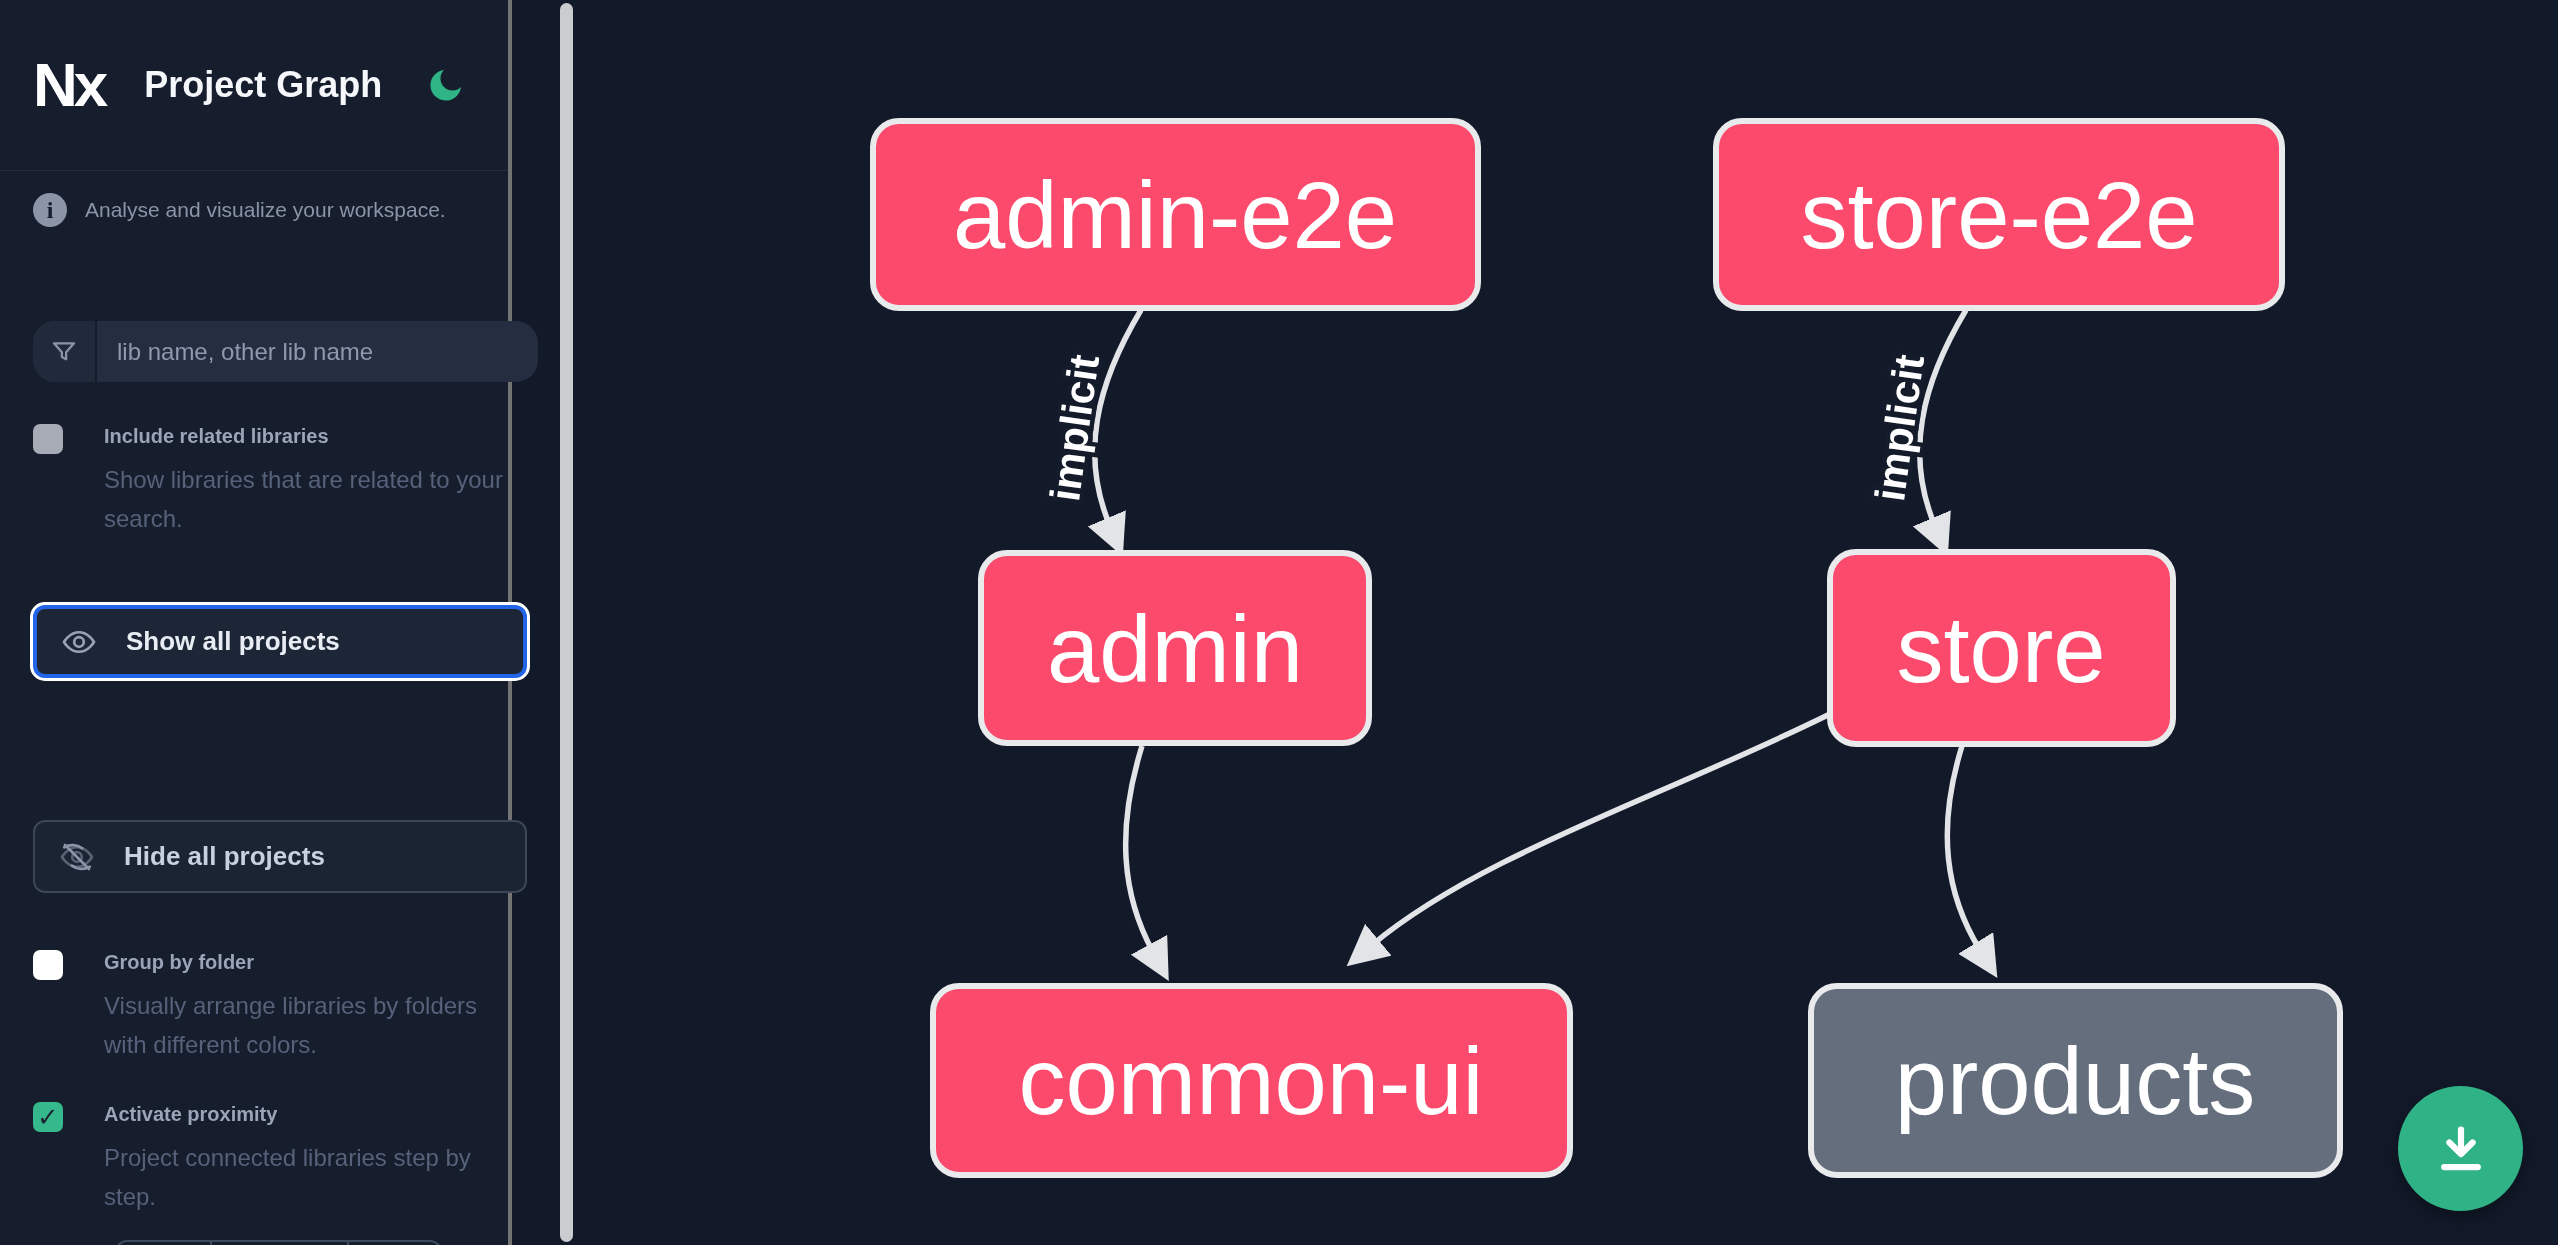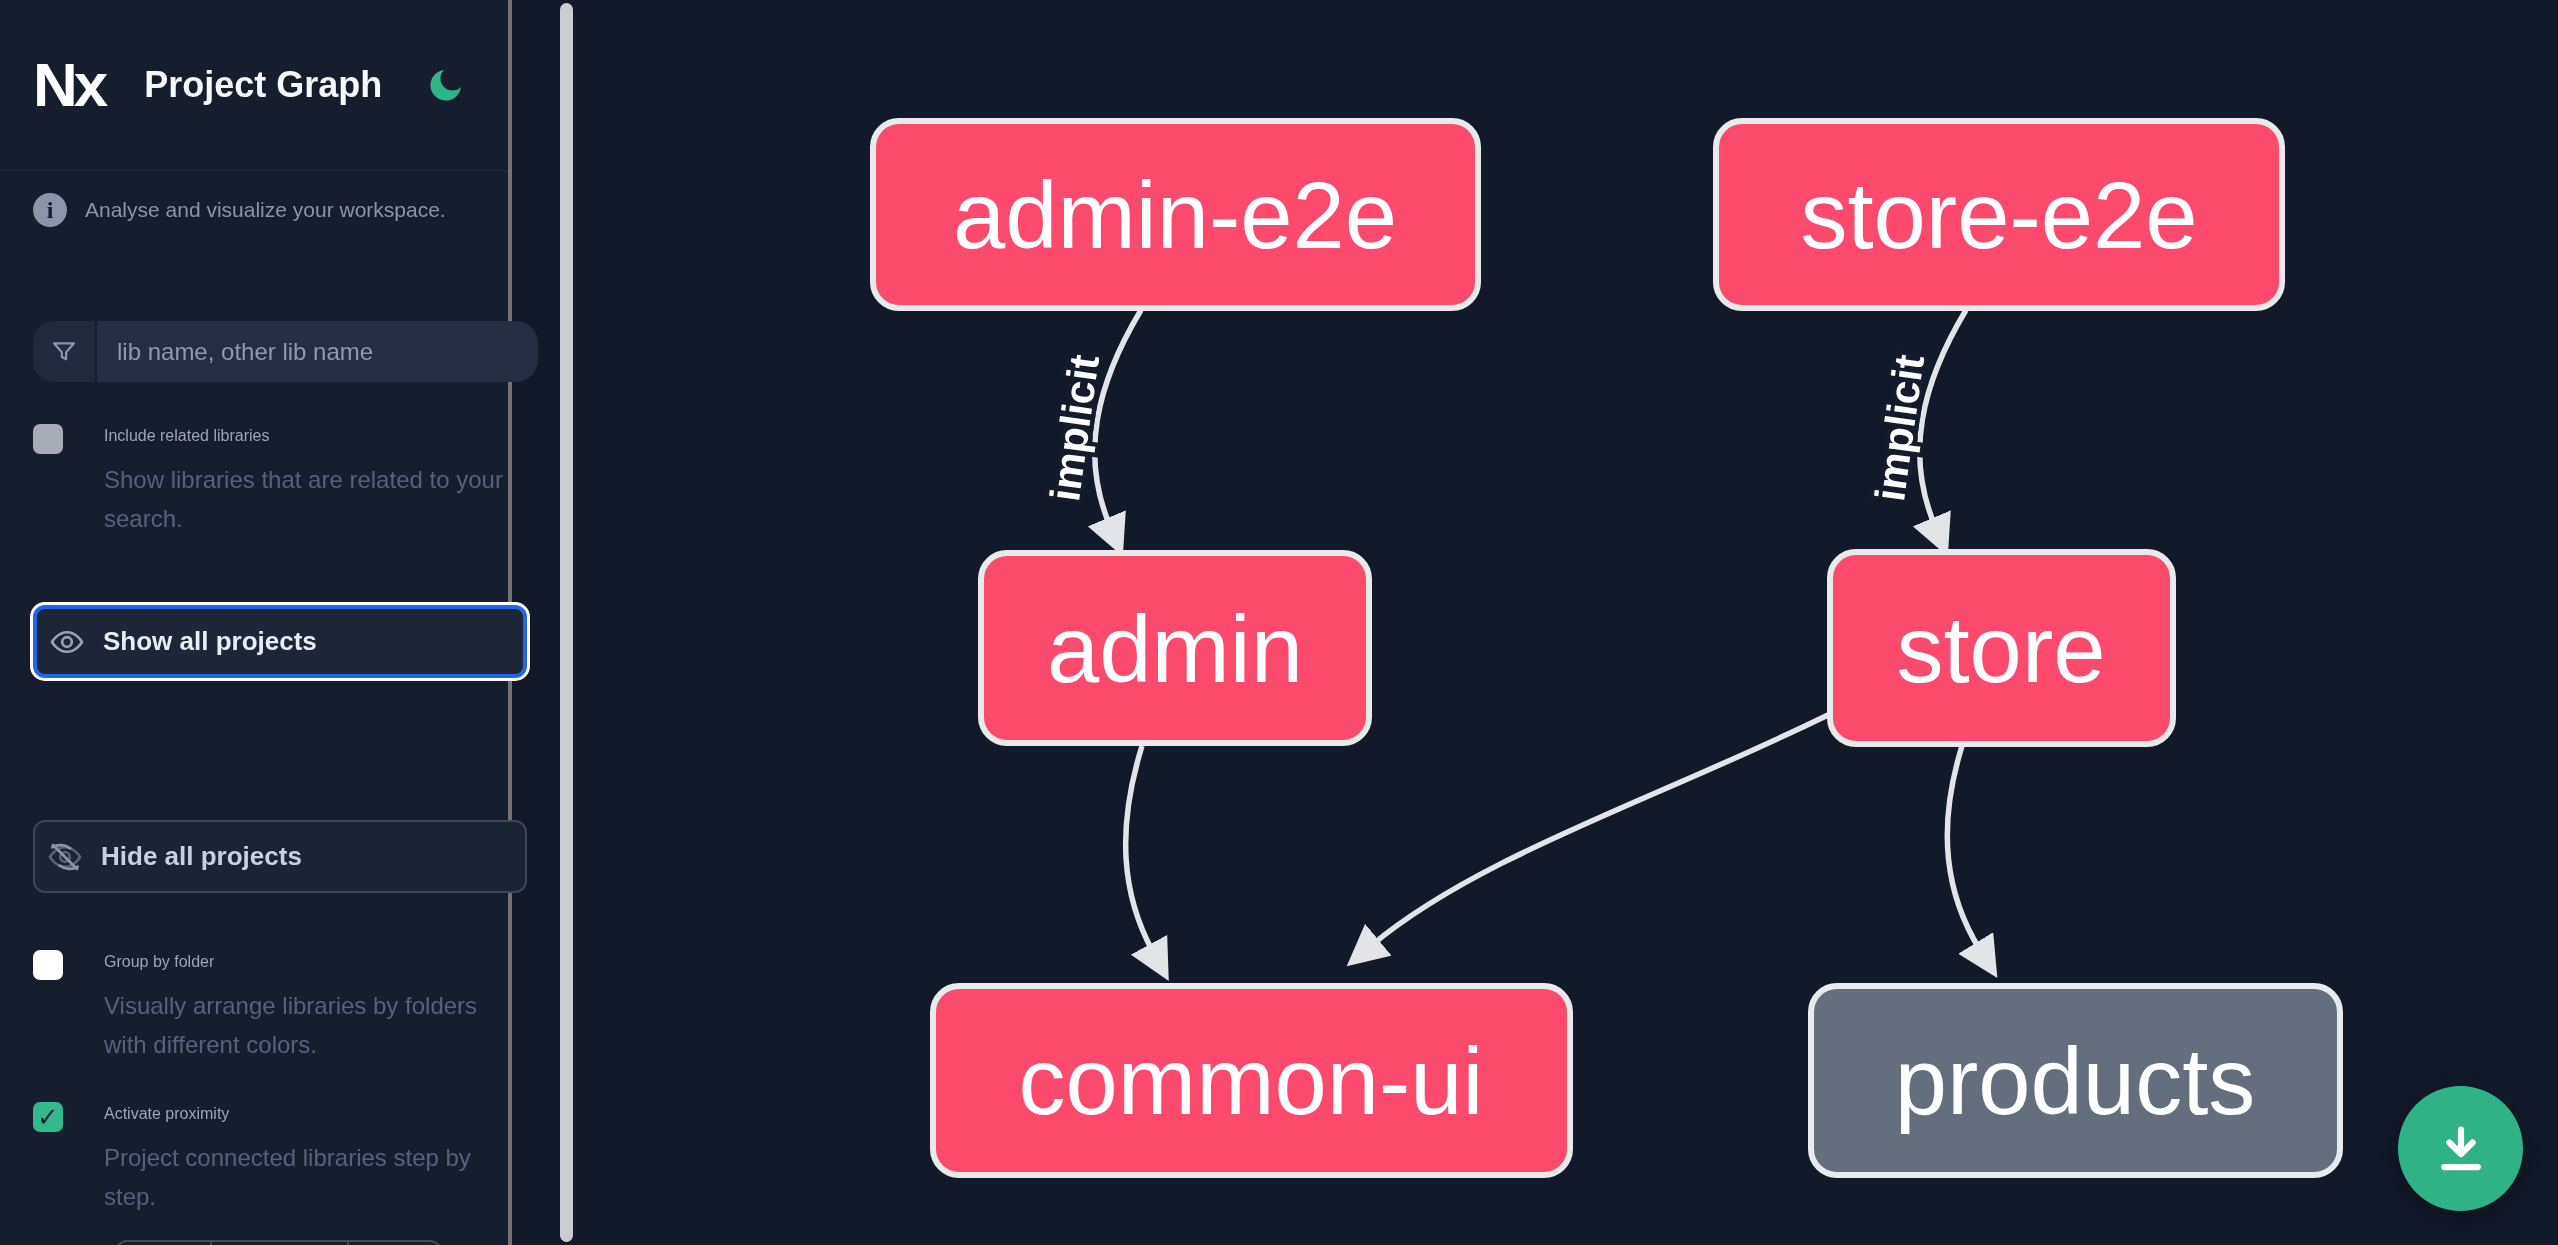--- a/index.html
+++ b/index.html
@@ -153,44 +153,44 @@
   .checkbox.cb-checked::after {
     content: "✓";
     color: #1b2433;
     font-size: 26px;
     font-weight: 700;
     line-height: 1;
   }
   .option-text { margin-left: 71px; width: 405px; }
   .option-label {
     color: #9aa5b8;
-    font-size: 16px;
-    font-weight: 400;
+    font-size: 20px;
+    font-weight: 700;
     line-height: 28px;
     cursor: pointer;
   }
   .option-desc {
     margin-top: 10px;
     color: #56627a;
     font-size: 24px;
     font-weight: 400;
     line-height: 39px;
   }
 
   .action-btn {
     position: absolute;
     left: 33px;
     width: 494px; height: 73px;
     background: #1b2433;
     border-radius: 12px;
     border: 2px solid #3c4659;
     display: flex;
     align-items: center;
-    padding: 0 0 0 12px;
-    gap: 18px;
+    padding: 0 0 0 24px;
+    gap: 29px;
     cursor: pointer;
     font-family: "Liberation Sans", "DejaVu Sans", sans-serif;
   }
   .action-btn .btn-label {
     font-size: 26px;
     font-weight: 600;
     color: #c9d1de;
   }
   .action-btn.focused {
     border: 4px solid #2265e8;

